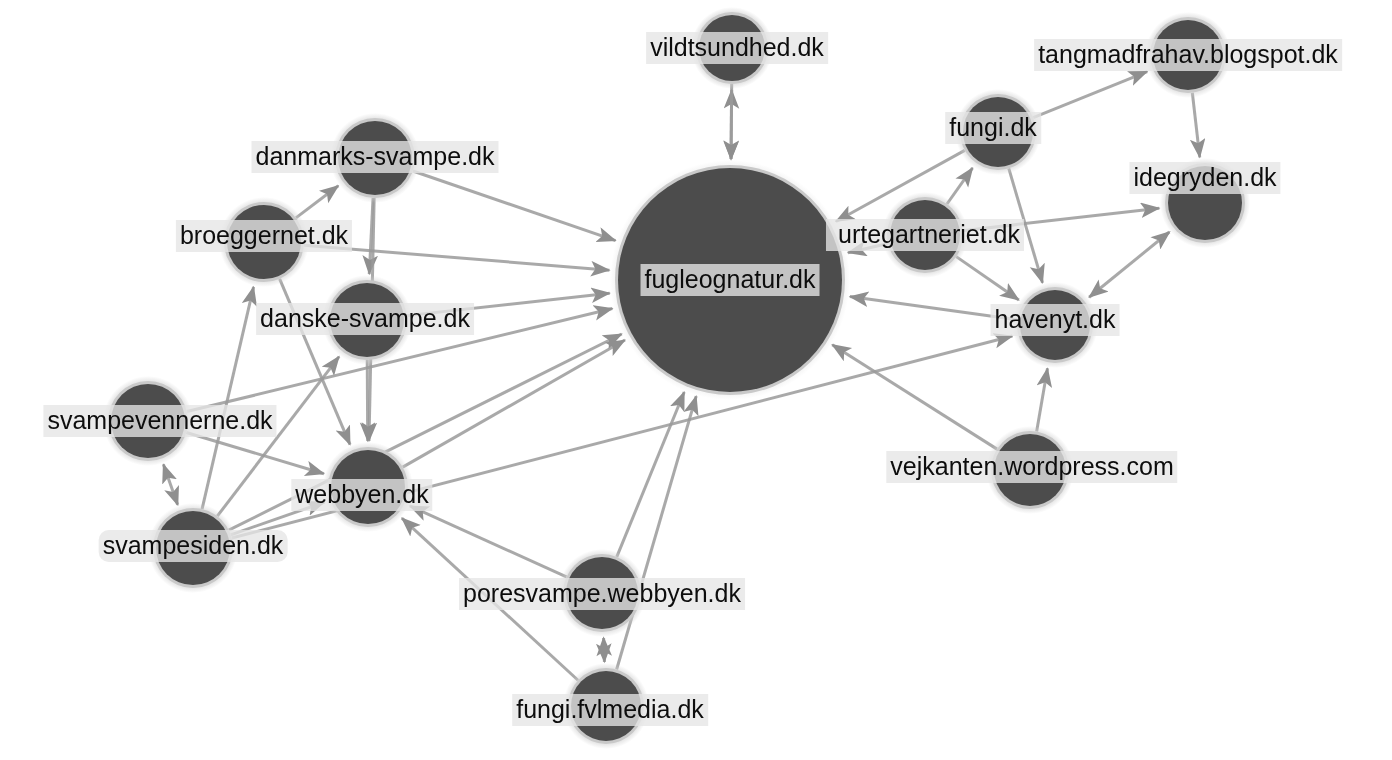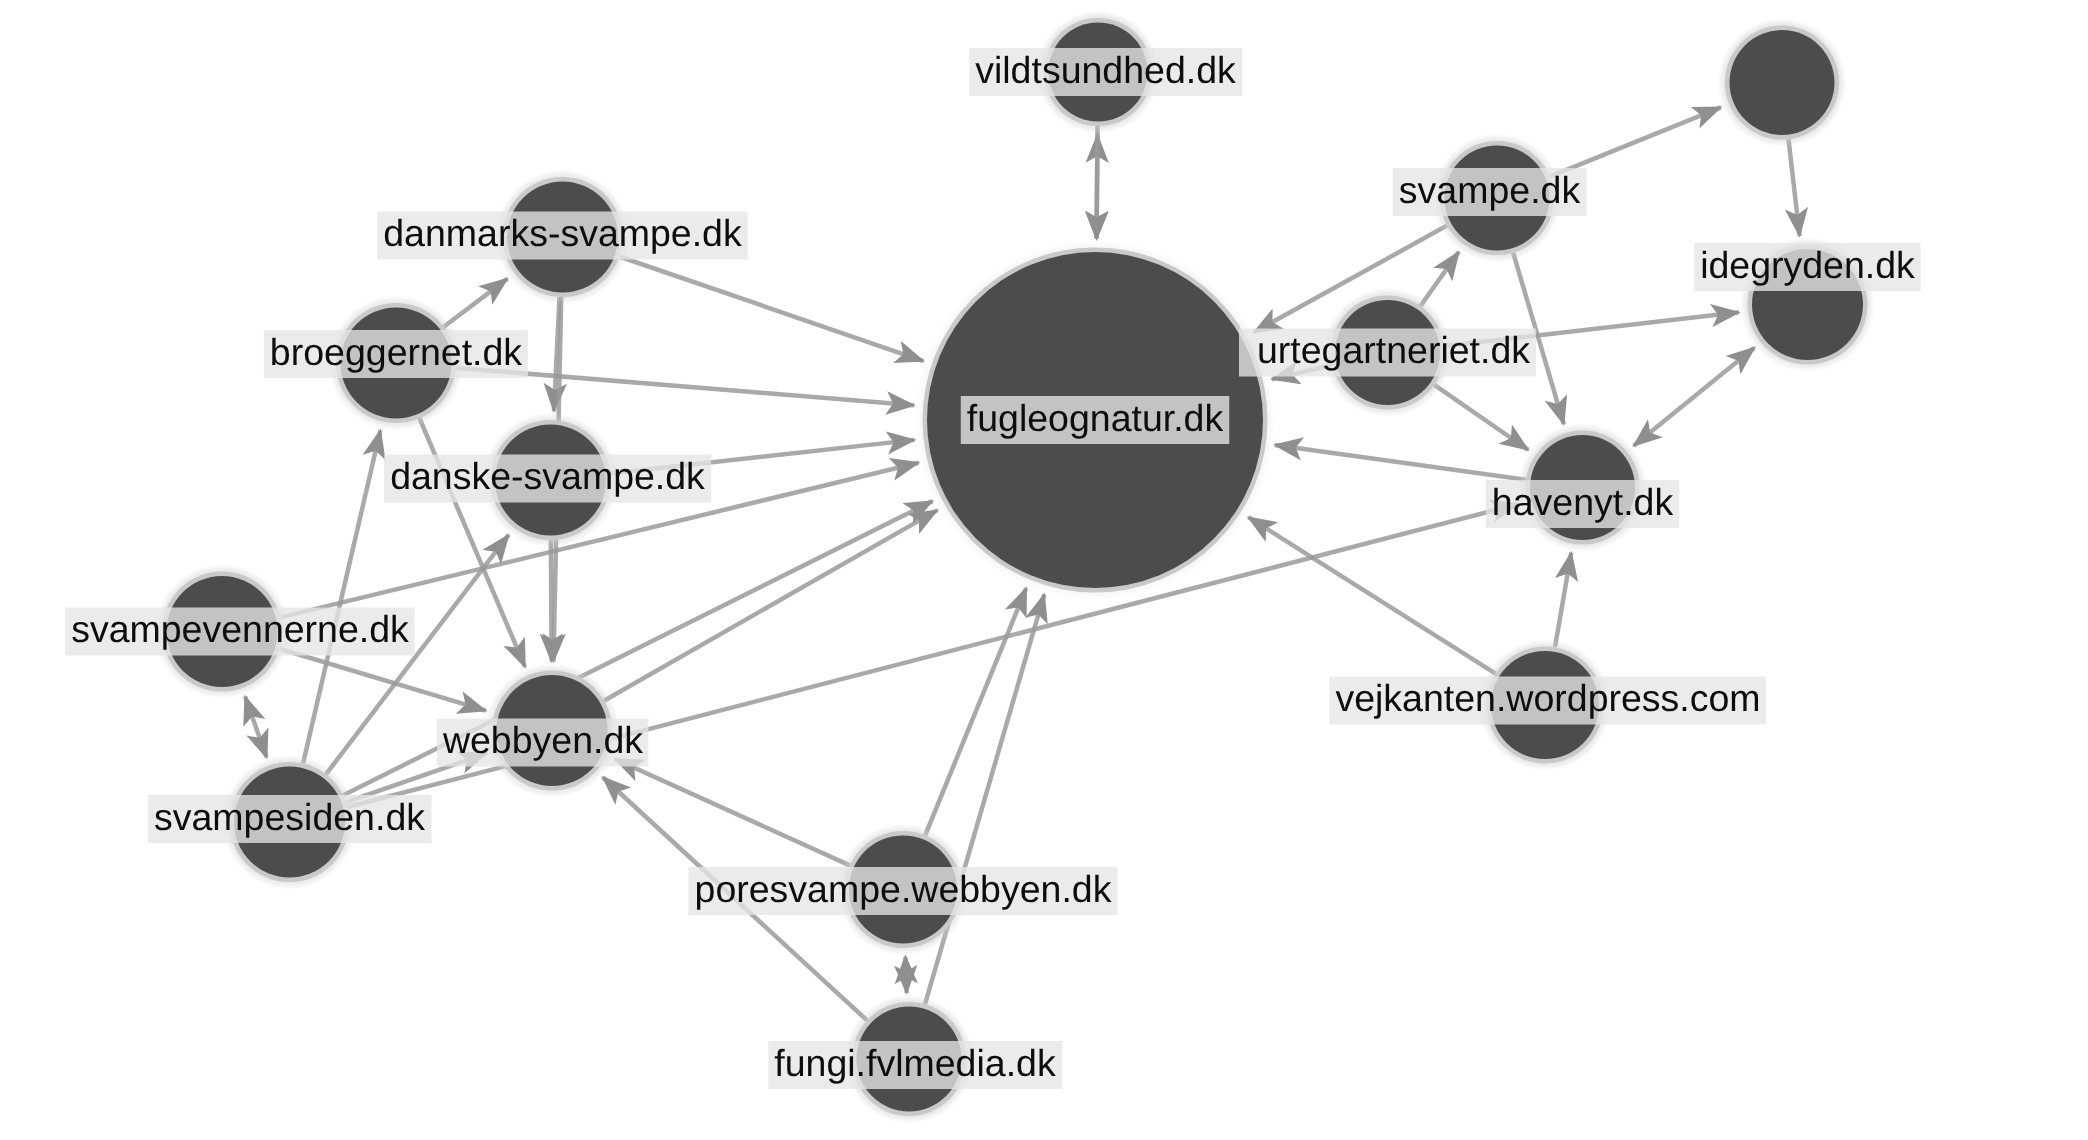--- a/index.html
+++ b/index.html
@@ -143,28 +143,29 @@
         <circle cx="602" cy="593" r="44" fill="url(#haloGrad)"></circle>
         <circle cx="602" cy="593" r="39" fill="#c9c9c9"></circle>
         <circle cx="602" cy="593" r="36" fill="#4c4c4c"></circle>
         <circle cx="606" cy="706" r="43" fill="url(#haloGrad)"></circle>
         <circle cx="606" cy="706" r="38" fill="#c9c9c9"></circle>
         <circle cx="606" cy="706" r="35" fill="#4c4c4c"></circle>
       </g>
   </svg>
   <div class="labels-layer" id="labels-layer">
       <div class="node-label" style="left: 737px; top: 48px;">vildtsundhed.dk</div>
-      <div class="node-label" style="left: 993px; top: 128px;">svampe.dk</div>
+      <div class="node-label" style="left: 1188px; top: 55px;">tangmadfrahav.blogspot.dk</div>
+      <div class="node-label" style="left: 993px; top: 128px;">fungi.dk</div>
       <div class="node-label" style="left: 375px; top: 157px;">danmarks-svampe.dk</div>
       <div class="node-label" style="left: 1205px; top: 178px;">idegryden.dk</div>
       <div class="node-label" style="left: 264px; top: 236px;">broeggernet.dk</div>
       <div class="node-label" style="left: 925px; top: 235px; padding-left: 12px;">urtegartneriet.dk</div>
       <div class="node-label" style="left: 730px; top: 280px; text-align: right;">fugleognatur.dk</div>
       <div class="node-label" style="left: 365px; top: 319px;">danske-svampe.dk</div>
-      <div class="node-label" style="left: 1055px; top: 336px;">havenyt.dk</div>
+      <div class="node-label" style="left: 1055px; top: 320px;">havenyt.dk</div>
       <div class="node-label" style="left: 160px; top: 421px;">svampevennerne.dk</div>
       <div class="node-label" style="left: 1032px; top: 467px;">vejkanten.wordpress.com</div>
       <div class="node-label" style="left: 362px; top: 495px;">webbyen.dk</div>
-      <div class="node-label" style="left: 193px; top: 546px;">svampesiden.dk</div>
+      <div class="node-label" style="left: 193px; top: 546px; border-radius: 10px;">svampesiden.dk</div>
       <div class="node-label" style="left: 602px; top: 594px;">poresvampe.webbyen.dk</div>
       <div class="node-label" style="left: 610px; top: 710px;">fungi.fvlmedia.dk</div>
     </div>
 </div>
 
 </body></html>

